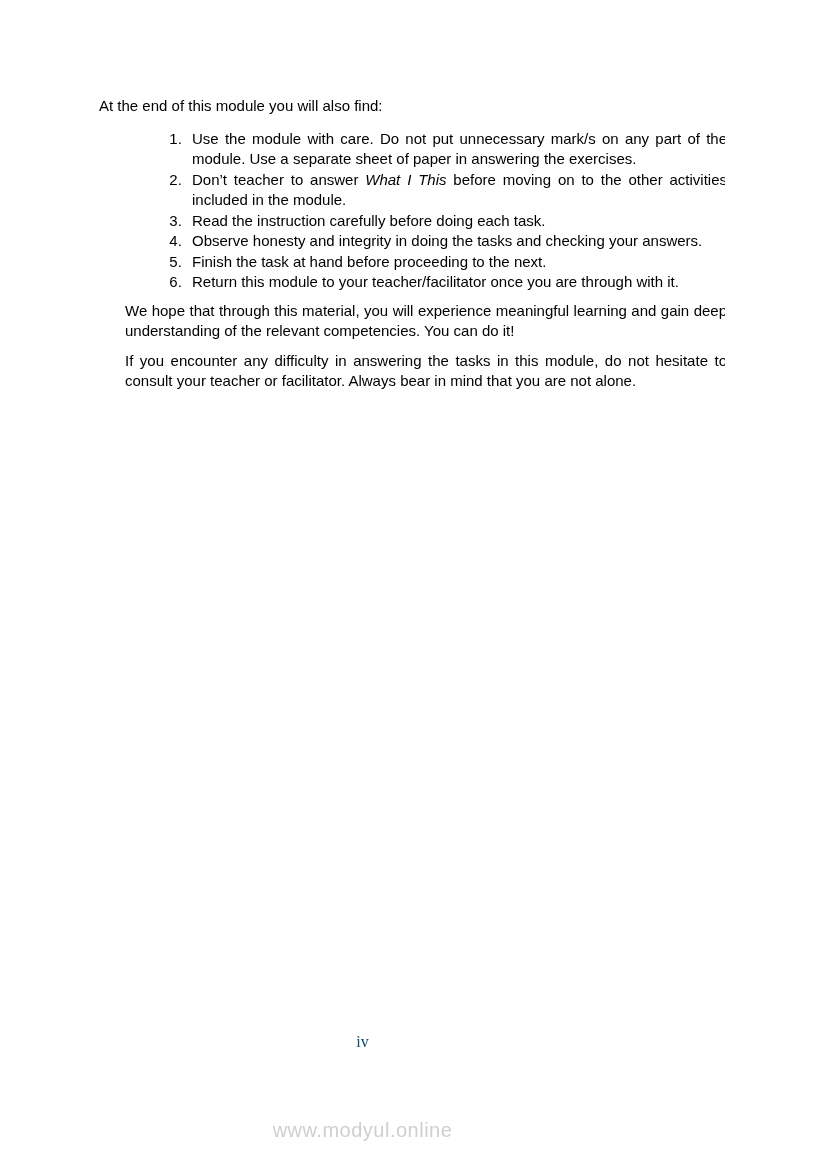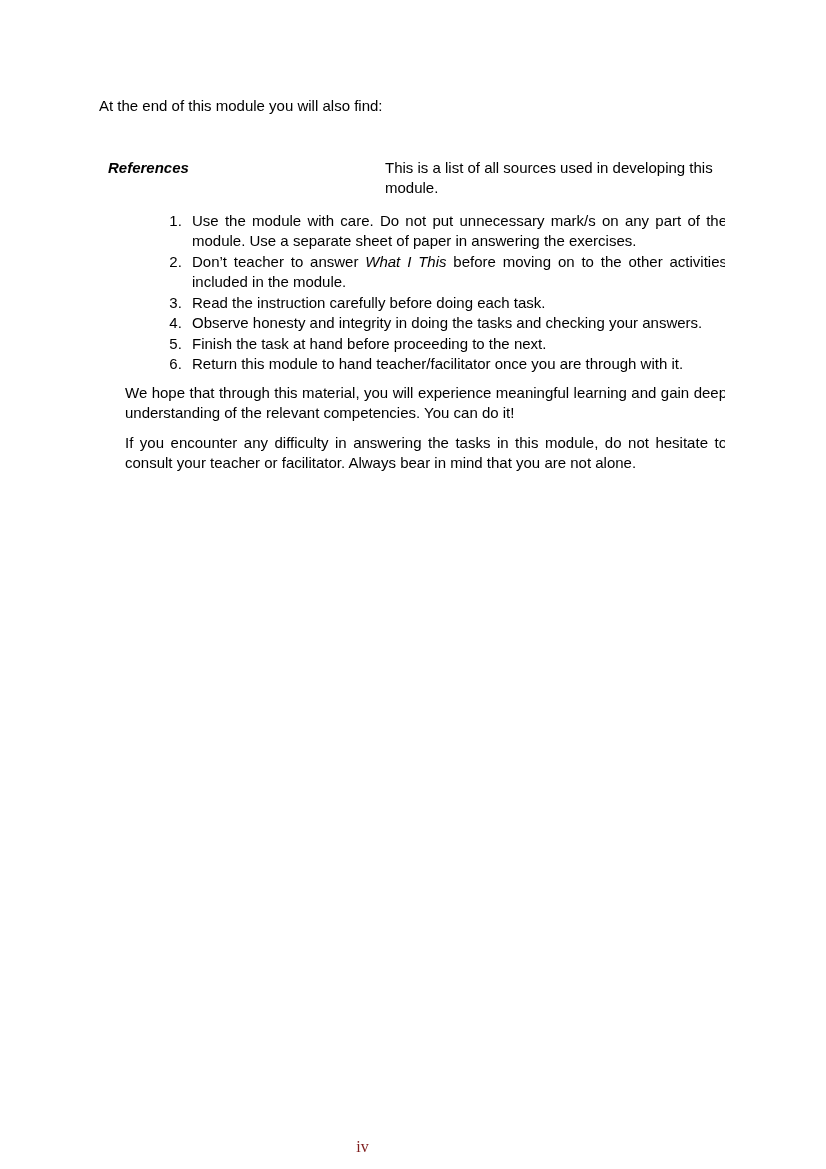--- a/index.html
+++ b/index.html
@@ -42,75 +42,72 @@
     list-style-position: outside;
   }
   .reminders-list li { padding-left: 6px; margin-left: 36px; }
   .body-para {
     margin: 8px 0 0 26px;
     text-align: justify;
   }
   .body-para + .body-para { margin-top: 9px; }
   .page-number {
     position: absolute;
-    top: 1137px;
+    top: 1032px;
     left: 0;
     width: 100%;
     text-align: center;
     font-family: "Liberation Serif", serif;
     font-size: 16px;
-    color: #7f1d1d;
+    color: #0c4a6e;
   }
   .watermark {
     position: absolute;
     top: 1120px;
     left: 0;
     width: 100%;
     text-align: center;
     font-size: 20px;
     letter-spacing: 0.5px;
     color: #cfcfcf;
   }
 </style>
 </head>
 <body>
 
 <div class="page">
   <div class="content">
 
     <p class="intro-line">At the end of this module you will also find:</p>
 
-    <div class="ref-row">
-      <div class="ref-term">References</div>
-      <div class="ref-def">This is a list of all sources used in developing this module.</div>
-    </div>
 
 
     <ol class="reminders-list">
       <li>
         <span>Use the module with care. Do not put unnecessary mark/s on any part of the module. Use a separate sheet of paper in answering the exercises.</span>
       </li>
       <li>
         <span>Don’t teacher to answer </span><i>What I This</i><span> before moving on to the other activities included in the module.</span>
       </li>
       <li>
         <span>Read the instruction carefully before doing each task.</span>
       </li>
       <li>
         <span>Observe honesty and integrity in doing the tasks and checking your answers.</span>
       </li>
       <li>
         <span>Finish the task at hand before proceeding to the next.</span>
       </li>
       <li>
-        <span>Return this module to hand teacher/facilitator once you are through with it.</span>
+        <span>Return this module to your teacher/facilitator once you are through with it.</span>
       </li>
     </ol>
 
     <p class="body-para">We hope that through this material, you will experience meaningful learning and gain deep understanding of the relevant competencies. You can do it!</p>
 
     <p class="body-para">If you encounter any difficulty in answering the tasks in this module, do not hesitate to consult your teacher or facilitator. Always bear in mind that you are not alone.</p>
 
   </div>
 
   <div class="page-number">iv</div>
 
+  <div class="watermark">www.modyul.online</div>
 </div>
 
 </body></html>

